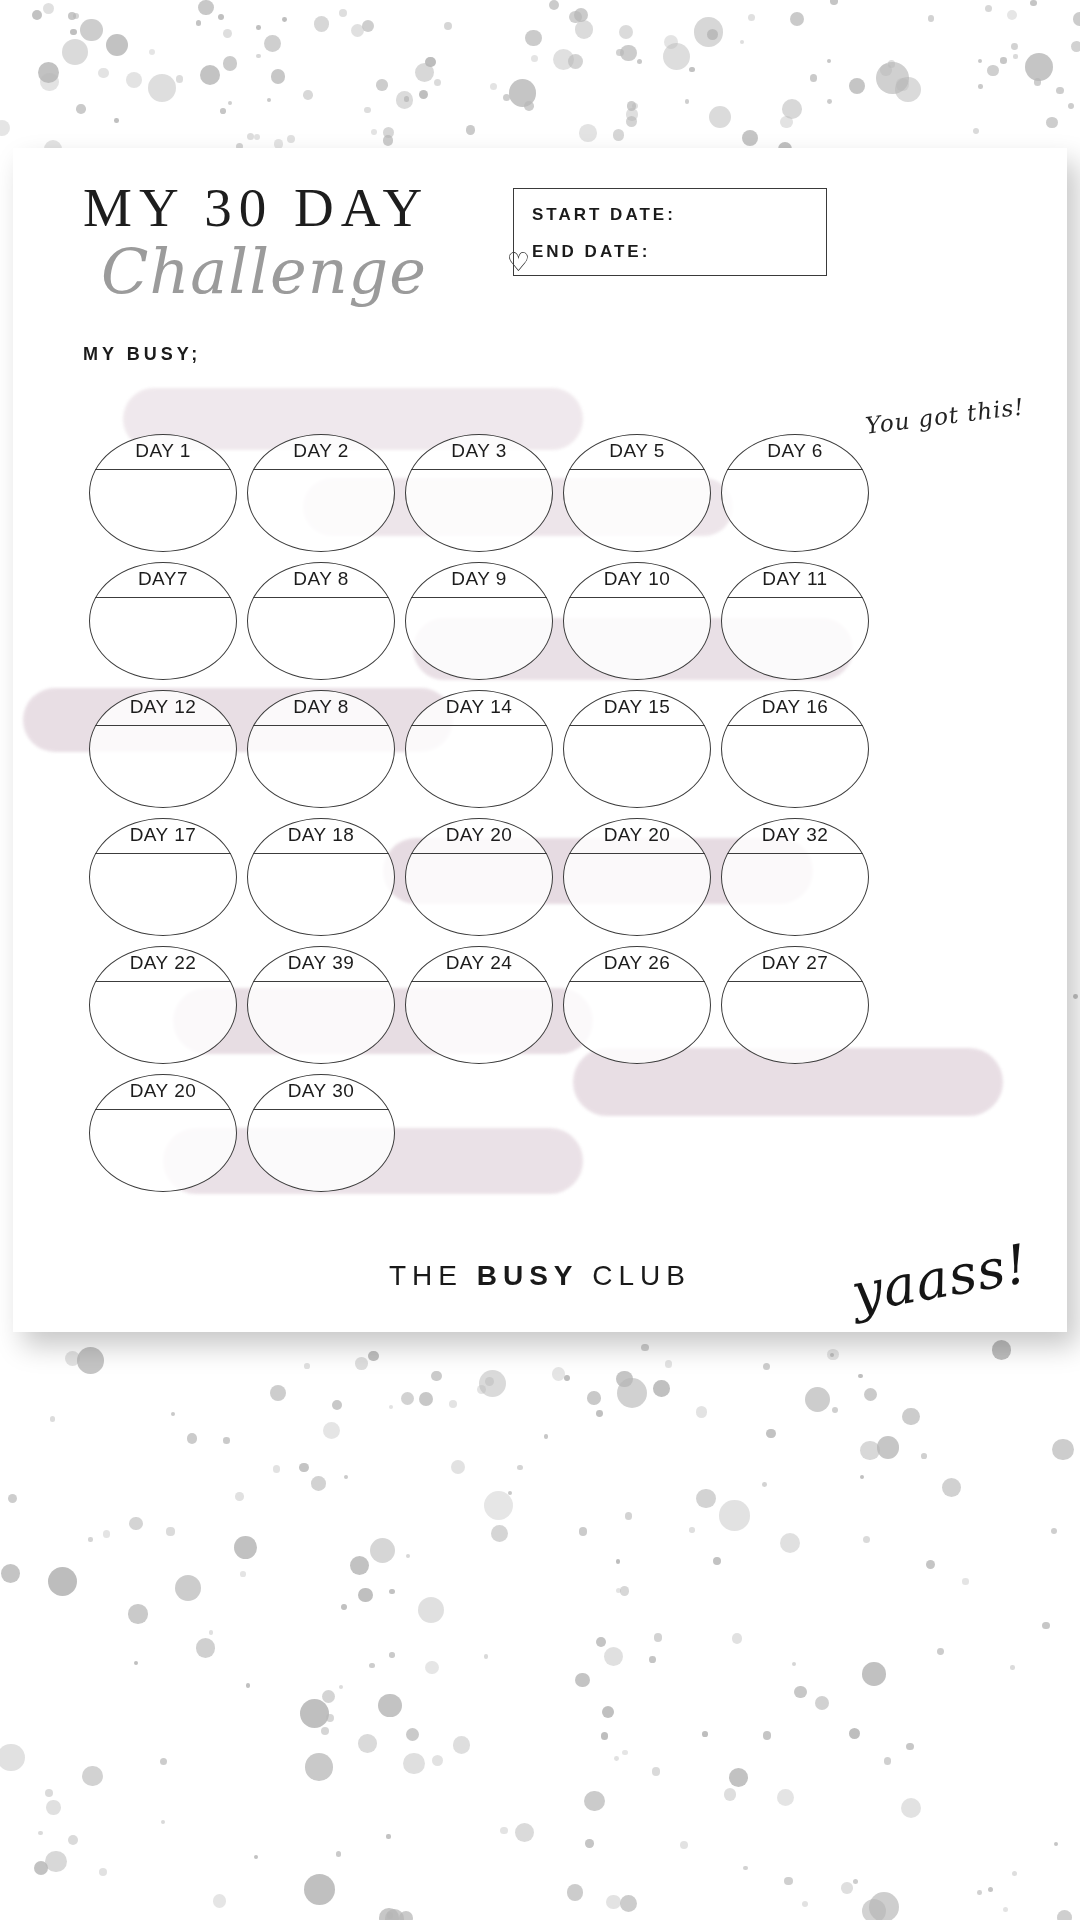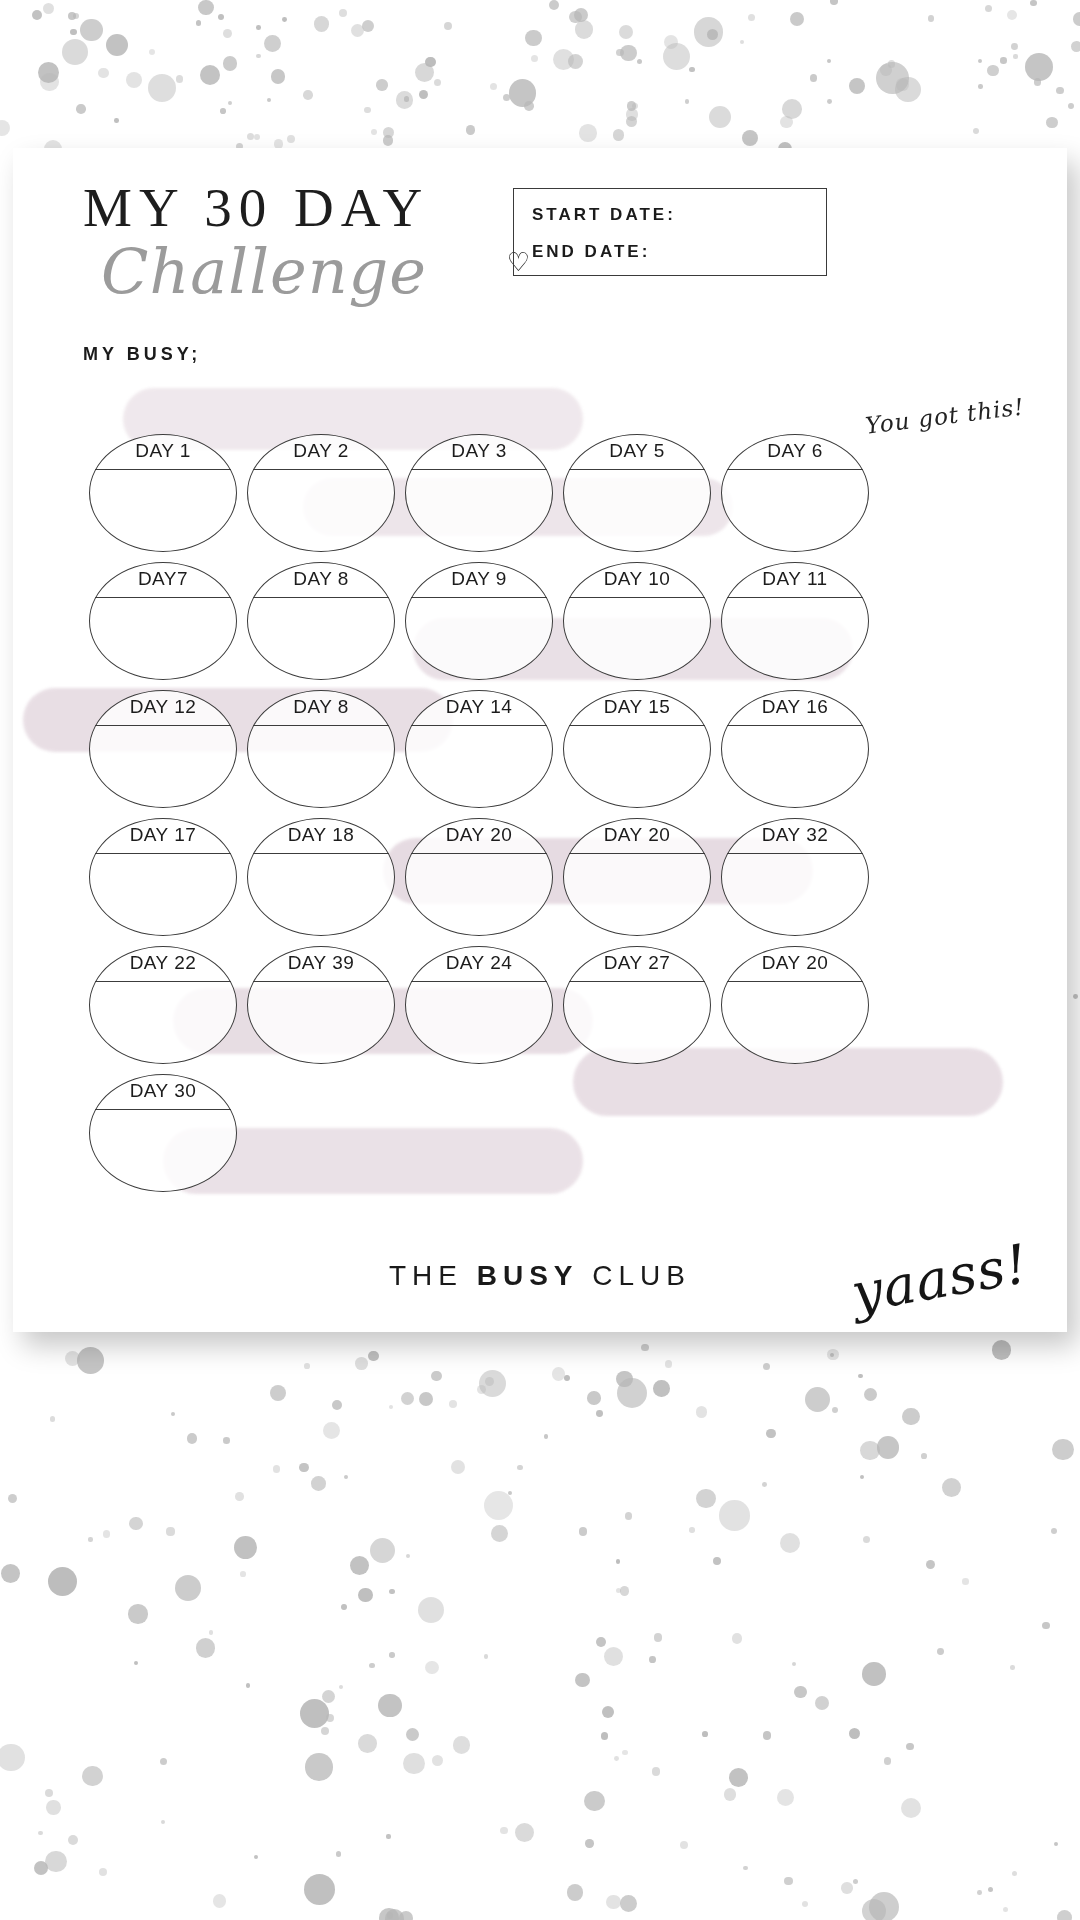--- a/index.html
+++ b/index.html
@@ -656,20 +656,25 @@
             <div class="day-label">DAY 39</div>
           </div>
           <div class="day-cell">
             <div class="day-circle"></div>
             <div class="day-rule"></div>
             <div class="day-label">DAY 24</div>
           </div>
           <div class="day-cell">
             <div class="day-circle"></div>
             <div class="day-rule"></div>
+            <div class="day-label">DAY 26</div>
+          </div>
+          <div class="day-cell">
+            <div class="day-circle"></div>
+            <div class="day-rule"></div>
             <div class="day-label">DAY 27</div>
           </div>
           <div class="day-cell">
             <div class="day-circle"></div>
             <div class="day-rule"></div>
             <div class="day-label">DAY 20</div>
           </div>
           <div class="day-cell">
             <div class="day-circle"></div>
             <div class="day-rule"></div>

